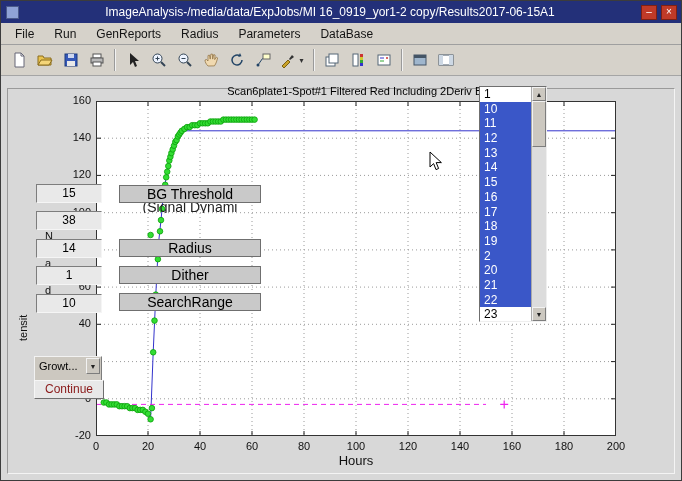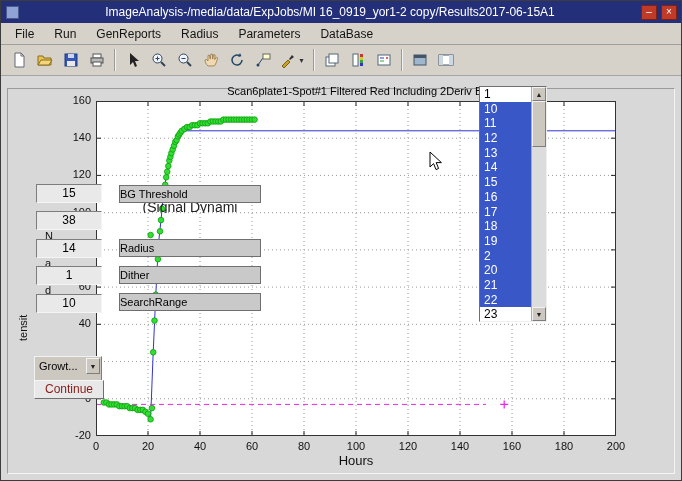--- a/index.html
+++ b/index.html
@@ -29,21 +29,21 @@
   .axes{position:absolute;left:95px;top:100px;width:520px;height:335px;background:#ffffff;}
   .plot-title{position:absolute;left:95px;top:84px;width:520px;text-align:center;font-size:11px;color:#000;white-space:nowrap;}
   .xtick{position:absolute;top:439px;width:30px;text-align:center;font-size:11px;color:#111;}
   .ytick{position:absolute;left:54px;width:36px;text-align:right;font-size:11px;color:#111;}
   .xlabel{position:absolute;left:95px;top:452px;width:520px;text-align:center;font-size:13px;color:#111;}
   .yrot{position:absolute;left:16px;top:340px;transform:rotate(-90deg);transform-origin:0 0;font-size:11px;color:#111;}
   .ylet{position:absolute;left:44px;font-size:11px;color:#111;}
 
   
   .edit{position:absolute;left:35px;width:66px;height:19px;background:#e9e9e9;border:1px solid;border-color:#7d7d7d #f5f5f5 #f5f5f5 #7d7d7d;text-align:center;font-size:12px;line-height:17px;color:#000;z-index:3;}
-  .lbl{position:absolute;background:#c9c9c9;border:1px solid #6f6f6f;font-size:11px;line-height:16px;color:#000;white-space:nowrap;overflow:hidden;z-index:3;}
+  .lbl{position:absolute;background:#c9c9c9;border:1px solid #6f6f6f;text-align:center;font-size:14px;line-height:16px;color:#000;white-space:nowrap;overflow:hidden;z-index:3;}
   .sub-lbl{position:absolute;left:118px;top:198px;width:142px;height:14px;font-size:14px;text-align:center;color:#222;overflow:hidden;z-index:2;}
   .popup{position:absolute;left:33px;top:355px;width:68px;height:37px;background:#ccc8c0;border:1px solid;border-color:#f2f2f2 #7d7d7d #7d7d7d #f2f2f2;font-size:11px;line-height:18px;padding-left:4px;color:#000;z-index:3;}
   .popup .arrow-box{position:absolute;right:1px;top:1px;width:14px;height:16px;background:#ccc8c0;border:1px solid;border-color:#f2f2f2 #7d7d7d #7d7d7d #f2f2f2;font-size:7px;line-height:15px;text-align:center;color:#222;}
   .continue-btn{position:absolute;left:33px;top:379px;width:70px;height:19px;background:#e8e8e8;border:1px solid;border-color:#f6f6f6 #6f6f6f #6f6f6f #f6f6f6;font-size:12px;line-height:16px;text-align:center;color:#8b1a1a;z-index:3;}
 
   
   .listbox{position:absolute;left:478px;top:85px;width:68px;height:236px;background:#ffffff;border:1px solid;border-color:#6f6f6f #efefef #efefef #6f6f6f;z-index:5;overflow:hidden;}
   .lb-items{position:absolute;left:0;top:0;right:15px;bottom:0;overflow:hidden;}
   .lb-row{height:14.7px;line-height:14.5px;font-size:12px;padding-left:4px;color:#000;background:#fff;}
   .lb-row.sel{background:#3a57c8;color:#fff;}

